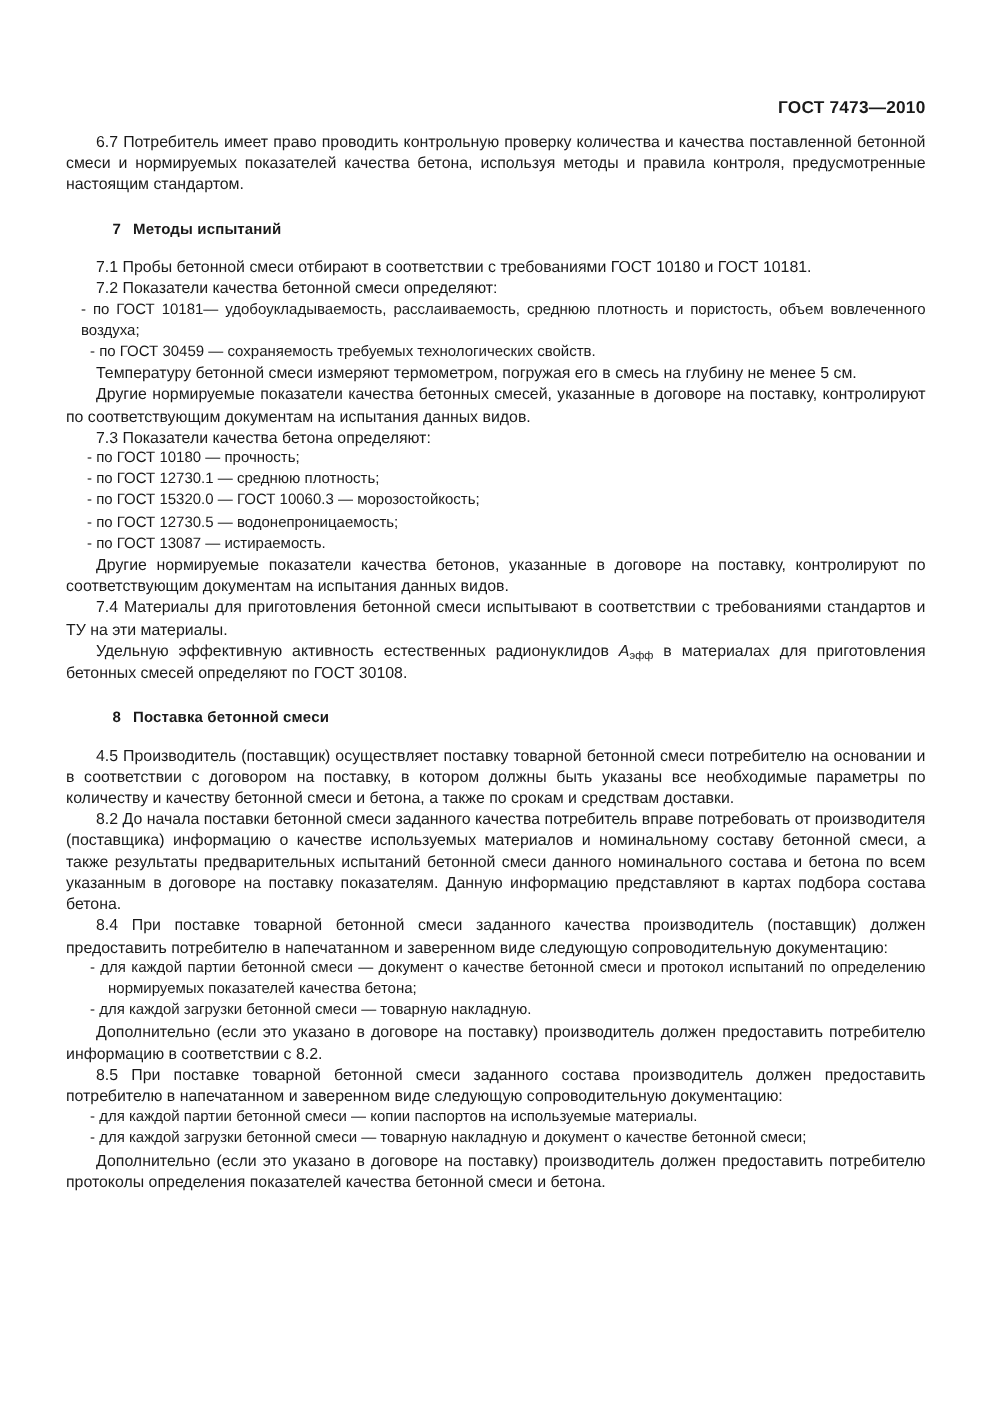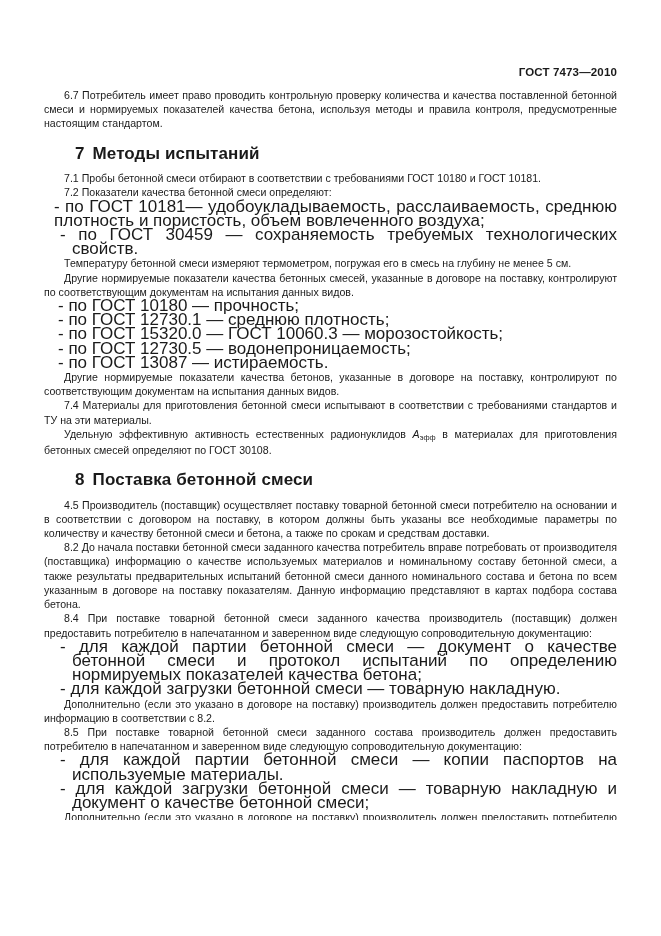--- a/index.html
+++ b/index.html
@@ -55,38 +55,38 @@
   }
   .para.indent {
     text-indent: 20px;
   }
   .para.nospace {
     text-align: left;
   }
 
   
   .dash {
-    font-size: 17px;
+    font-size: 10px;
     line-height: 14.2px;
     text-align: justify;
     margin: 0;
     padding-left: 28px;
     text-indent: -12px;
   }
   .dash.tight {
     padding-left: 26px;
   }
   .dash.flush {
     padding-left: 10px;
     text-indent: 0;
   }
 
   
   .section-heading {
-    font-size: 17px;
+    font-size: 10px;
     font-weight: bold;
     line-height: 14.5px;
     margin: 0;
     padding-left: 31px;
     letter-spacing: 0.1px;
   }
   .section-heading .num {
     margin-right: 8px;
   }
   .gap-md { height: 10px; }
@@ -136,20 +136,21 @@
 
     <div class="gap-md"></div>
 
     <p class="para indent nospace">7.1  Пробы бетонной смеси отбирают в соответствии с требованиями ГОСТ 10180 и ГОСТ 10181.</p>
     <p class="para indent nospace">7.2  Показатели качества бетонной смеси определяют:</p>
     <p class="dash flush">-  по ГОСТ 10181— удобоукладываемость, расслаиваемость, среднюю плотность и пористость, объем вовлеченного воздуха;</p>
     <p class="dash">-  по ГОСТ 30459 — сохраняемость требуемых технологических свойств.</p>
     <p class="para indent">Температуру бетонной смеси измеряют термометром, погружая его в смесь на глубину не менее 5 см.</p>
     <p class="para indent">Другие нормируемые показатели качества бетонных смесей, указанные в договоре на поставку, контролируют по соответствующим документам на испытания данных видов.</p>
 
+    <p class="para indent nospace">7.3  Показатели качества бетона определяют:</p>
     <p class="dash tight">-  по ГОСТ 10180 — прочность;</p>
     <p class="dash tight">-  по ГОСТ 12730.1 — среднюю плотность;</p>
     <p class="dash tight">-  по ГОСТ 15320.0 — ГОСТ 10060.3 — морозостойкость;</p>
     <p class="dash tight">-  по ГОСТ 12730.5 — водонепроницаемость;</p>
     <p class="dash tight">-  по ГОСТ 13087 — истираемость.</p>
 
     <p class="para indent">Другие нормируемые показатели качества бетонов, указанные в договоре на поставку, контролируют по соответствующим документам на испытания данных видов.</p>
     <p class="para indent">7.4  Материалы для приготовления бетонной смеси испытывают в соответствии с требованиями стандартов и ТУ на эти материалы.</p>
 
     <p class="para indent"><span>Удельную эффективную активность естественных радионуклидов </span><span class="var"><span>A</span><sub>эфф</sub></span><span> в материалах для приготовления бетонных смесей определяют по ГОСТ 30108.</span></p>

